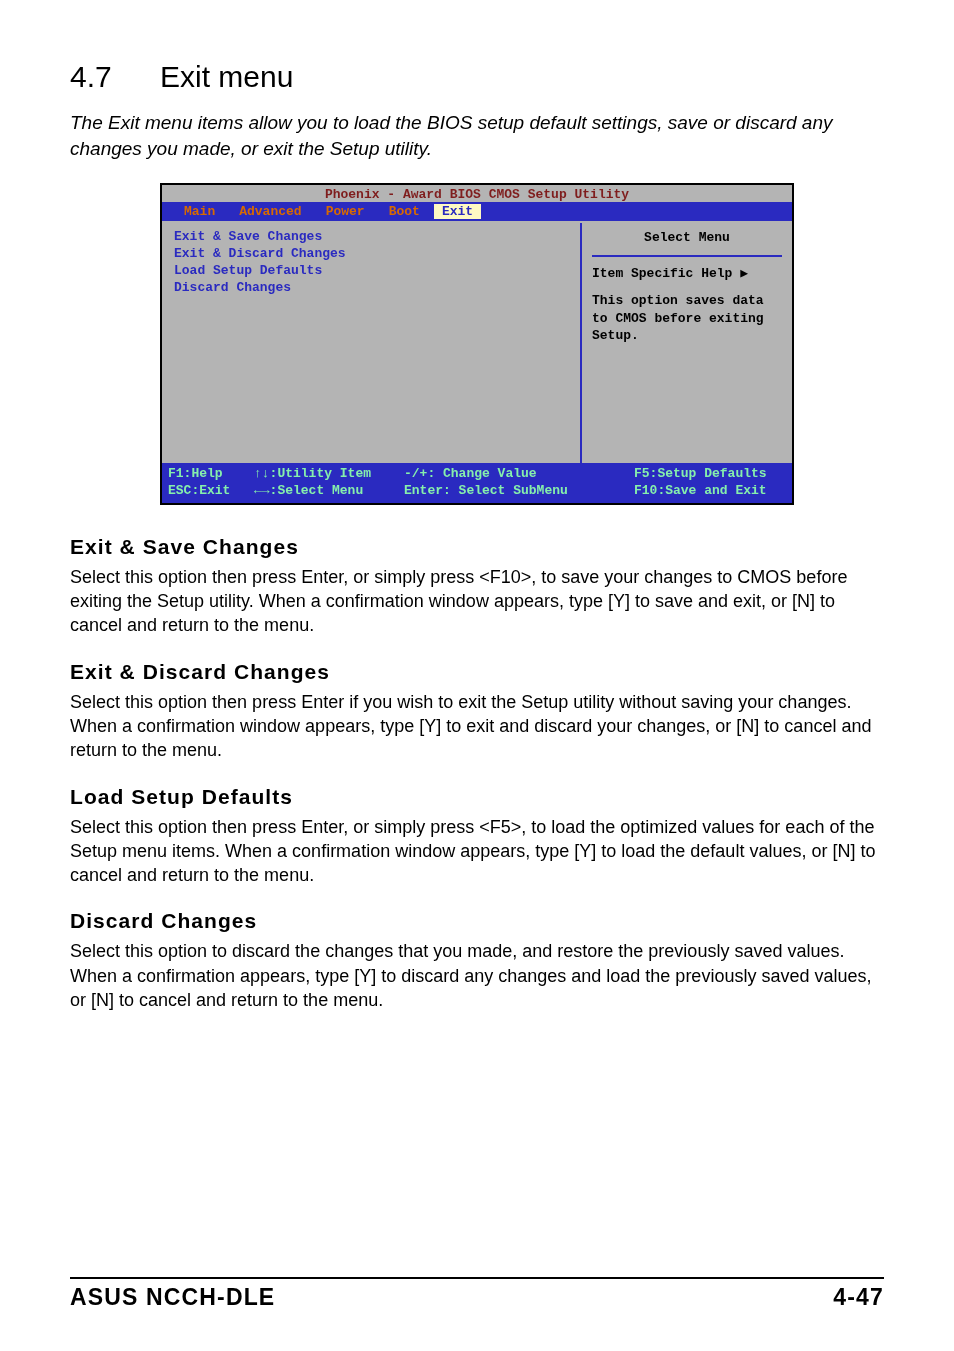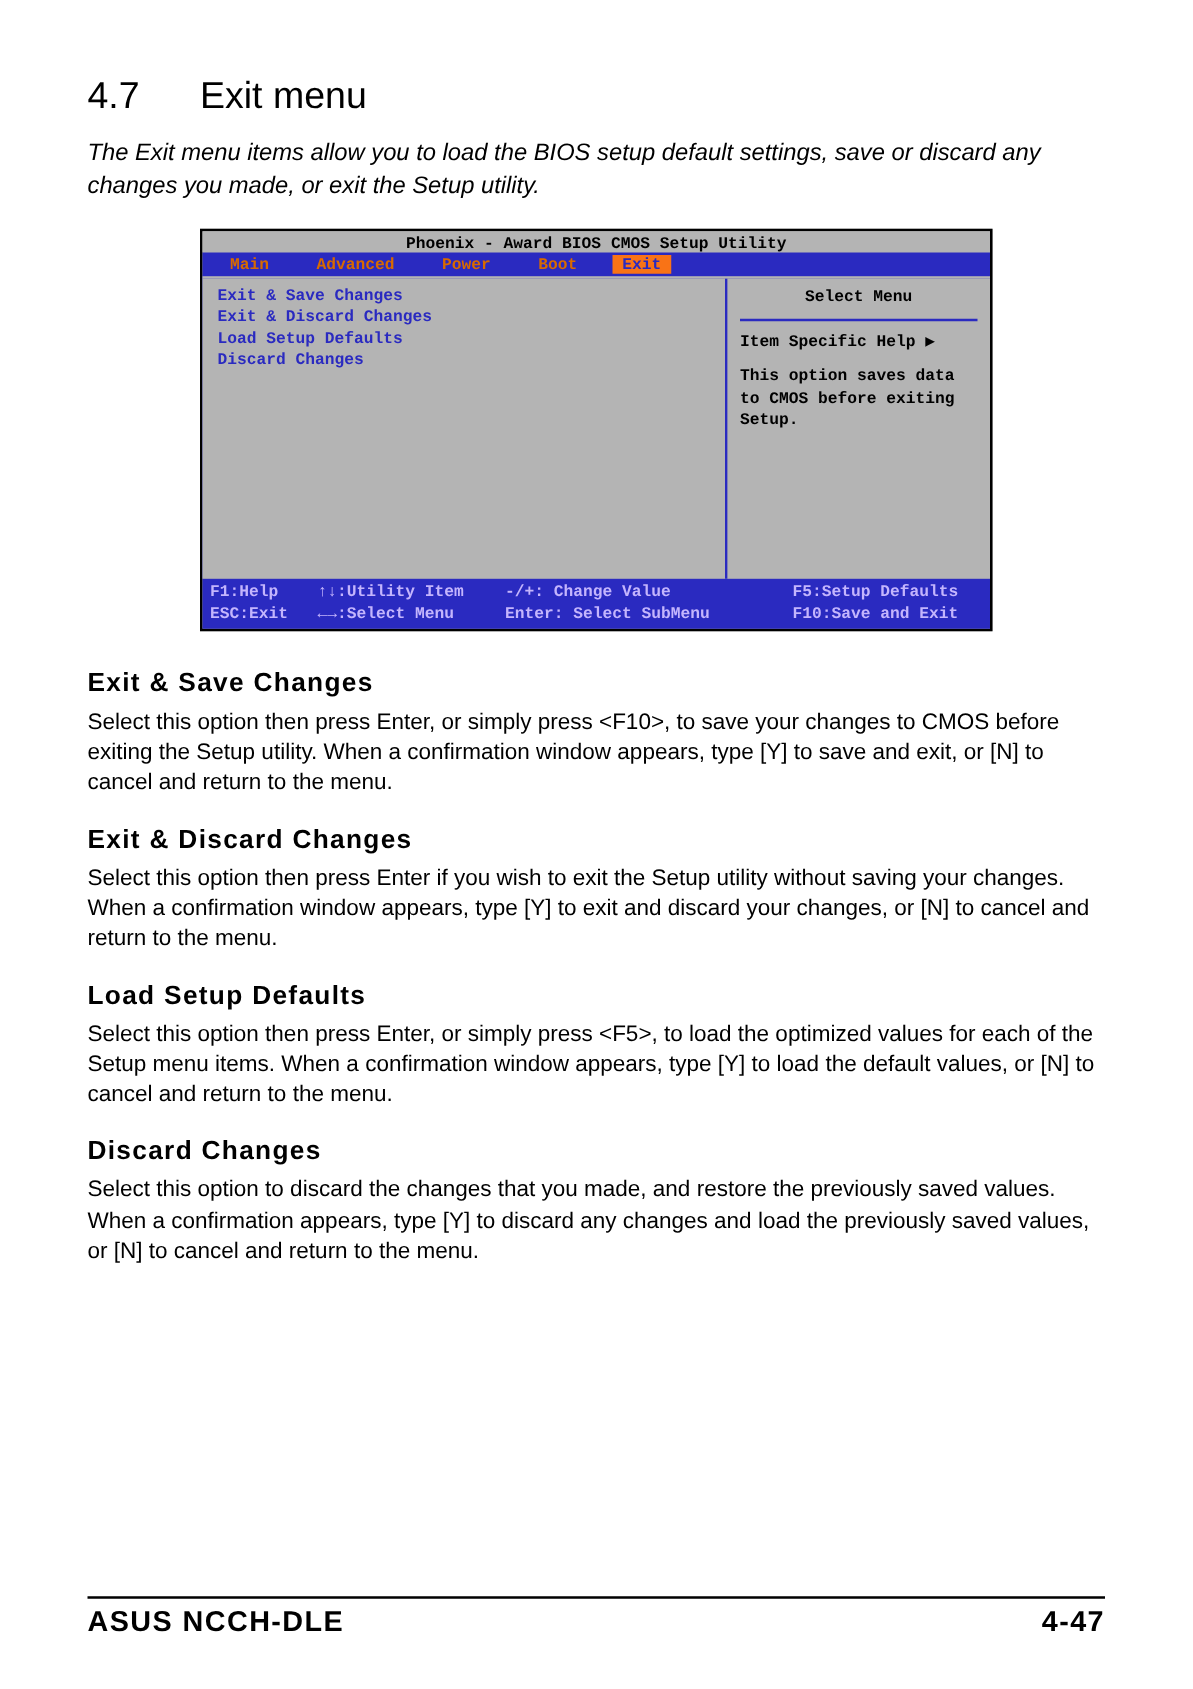--- a/index.html
+++ b/index.html
@@ -40,38 +40,38 @@
       margin: 0 auto 30px auto;
     }
     .bios {
       font-family: "Courier New", monospace;
       font-size: 13px;
       font-weight: bold;
       border: 2px solid #000;
       background: #b4b4b4;
     }
     .bios-title {
-      color: #000000;
+      color: #7f1d1d;
       background: #b4b4b4;
       padding: 2px 0 0 0;
       text-align: center;
       font-size: 13px;
     }
     .bios-tabs {
       background: #2a2ac0;
       color: #d86a00;
       padding: 2px 4px 2px 12px;
       display: flex;
-      gap: 18px;
+      gap: 4px;
     }
     .bios-tabs span {
       padding: 0 10px;
     }
     .bios-tabs .active {
-      background: #f97316;
+      background: #fef9c3;
       color: #2a2ac0;
       padding: 0 8px;
     }
     .bios-body {
       display: flex;
       background: #2a2ac0;
       min-height: 242px;
       border-top: 2px solid #b4b4b4;
     }
     .bios-left {
@@ -93,21 +93,21 @@
       text-align: center;
       padding-bottom: 8px;
       border-bottom: 2px solid #2a2ac0;
       margin-bottom: 8px;
     }
     .bios-right .tri::after {
       content: " \25B6";
     }
     .bios-footer {
       background: #2a2ac0;
-      color: #c4b5fd;
+      color: #86efac;
       padding: 3px 6px 4px 6px;
       font-size: 13px;
       line-height: 1.25;
     }
     .bios-footer .row {
       display: flex;
     }
     .bios-footer .c1 { width: 86px; }
     .bios-footer .c2 { width: 150px; }
     .bios-footer .c3 { width: 210px; }

